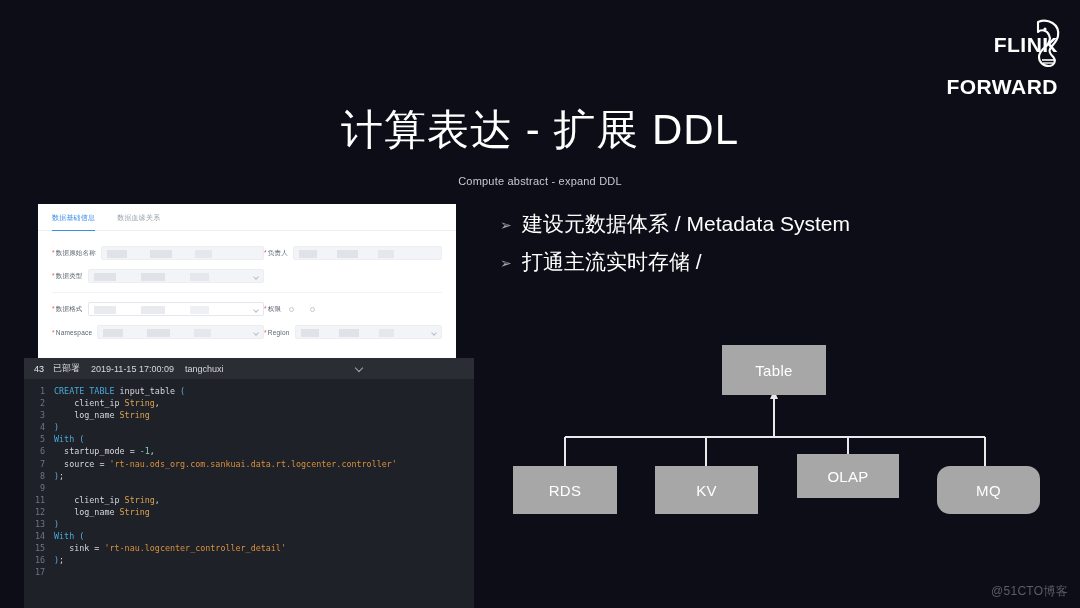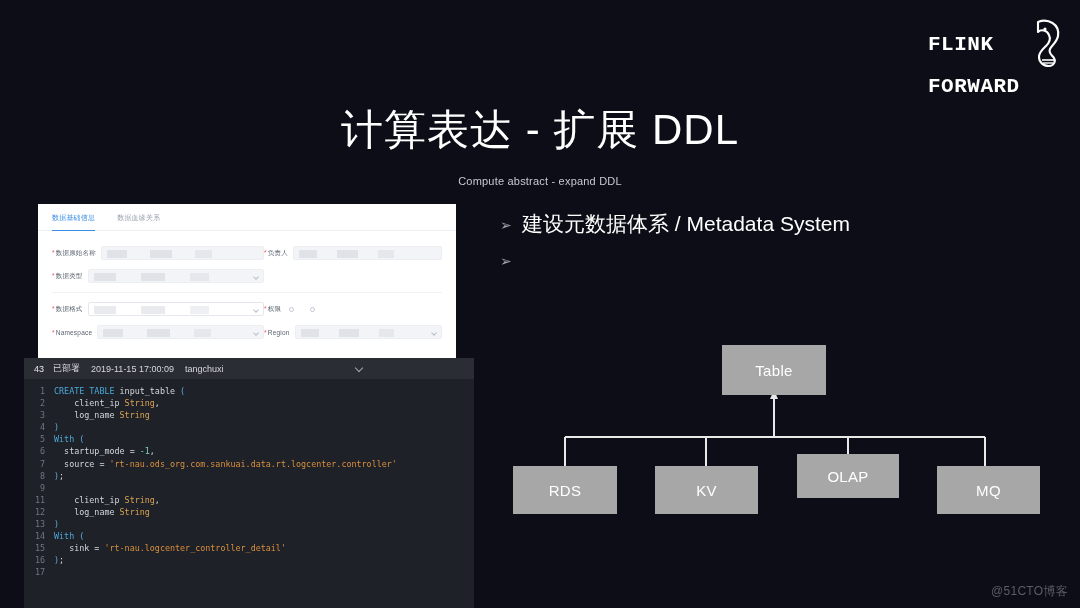--- a/index.html
+++ b/index.html
@@ -7,23 +7,23 @@
   body {
     background:#0c0d16;
     font-family:"Liberation Sans","DejaVu Sans",sans-serif;
     color:#ffffff;
     position:relative;
   }
 
   
   #logo { position:absolute; top:14px; right:22px; width:130px; height:60px; }
   #logo .wordmark {
-    font-family:Liberation Mono, monospace;
+    font-family:Liberation Sans, sans-serif;
     font-weight:bold; color:#fff; line-height:1.06;
-    letter-spacing:.5px; font-size:21px; text-align:left;margin-top:20px;
+    letter-spacing:.5px; font-size:21px; text-align:right;margin-top:20px;
   }
   #logo .wm2 { font-size:21px; }
   #logo svg { position:absolute; right:-6px; top:2px; }
 
   
   #title {
     position:absolute; top:106px; left:0; width:1080px; text-align:center;
     font-size:42px; font-weight:300; color:#ffffff; letter-spacing:1px;
     line-height:1.15;
   }
@@ -156,20 +156,21 @@
 <div id="title">计算表达 - 扩展 DDL</div>
 <div id="subtitle">Compute abstract - expand DDL</div>
 
 <div id="bullets">
   <div class="bullet">
     <span class="marker">➢</span>
     <span class="btext">建设元数据体系 / Metadata System</span>
   </div>
   <div class="bullet">
     <span class="marker">➢</span>
+    <span class="btext">打通主流实时存储 /</span>
   </div>
 </div>
 
 <div id="form-panel">
   <div class="form-tabs">
     <div class="form-tab active">数据基础信息</div>
     <div class="form-tab">数据血缘关系</div>
   </div>
   <div class="form-body">
 
@@ -279,16 +280,16 @@
     <line x1="65" y1="97" x2="485" y2="97" stroke="#e8e8e8" stroke-width="2"></line>
     <line x1="65" y1="97" x2="65" y2="128" stroke="#e8e8e8" stroke-width="2"></line>
     <line x1="206" y1="97" x2="206" y2="128" stroke="#e8e8e8" stroke-width="2"></line>
     <line x1="348" y1="97" x2="348" y2="128" stroke="#e8e8e8" stroke-width="2"></line>
     <line x1="485" y1="97" x2="485" y2="128" stroke="#e8e8e8" stroke-width="2"></line>
   </svg>
   <div class="dbox" style="left:222px; top:5px; width:104px; height:50px;">Table</div>
   <div class="dbox" style="left:13px;  top:126px; width:104px; height:48px;">RDS</div>
   <div class="dbox" style="left:155px; top:126px; width:103px; height:48px;">KV</div>
   <div class="dbox" style="left:297px; top:114px; width:102px; height:44px;">OLAP</div>
-  <div class="dbox" style="left:437px; top:126px; width:103px; height:48px;">MQ</div>
+  <div class="dbox" style="left:437px; top:126px; width:103px; height:48px;border-radius:13px;">MQ</div>
 </div>
 
 <div id="watermark">@51CTO博客</div>
 
 </body></html>

